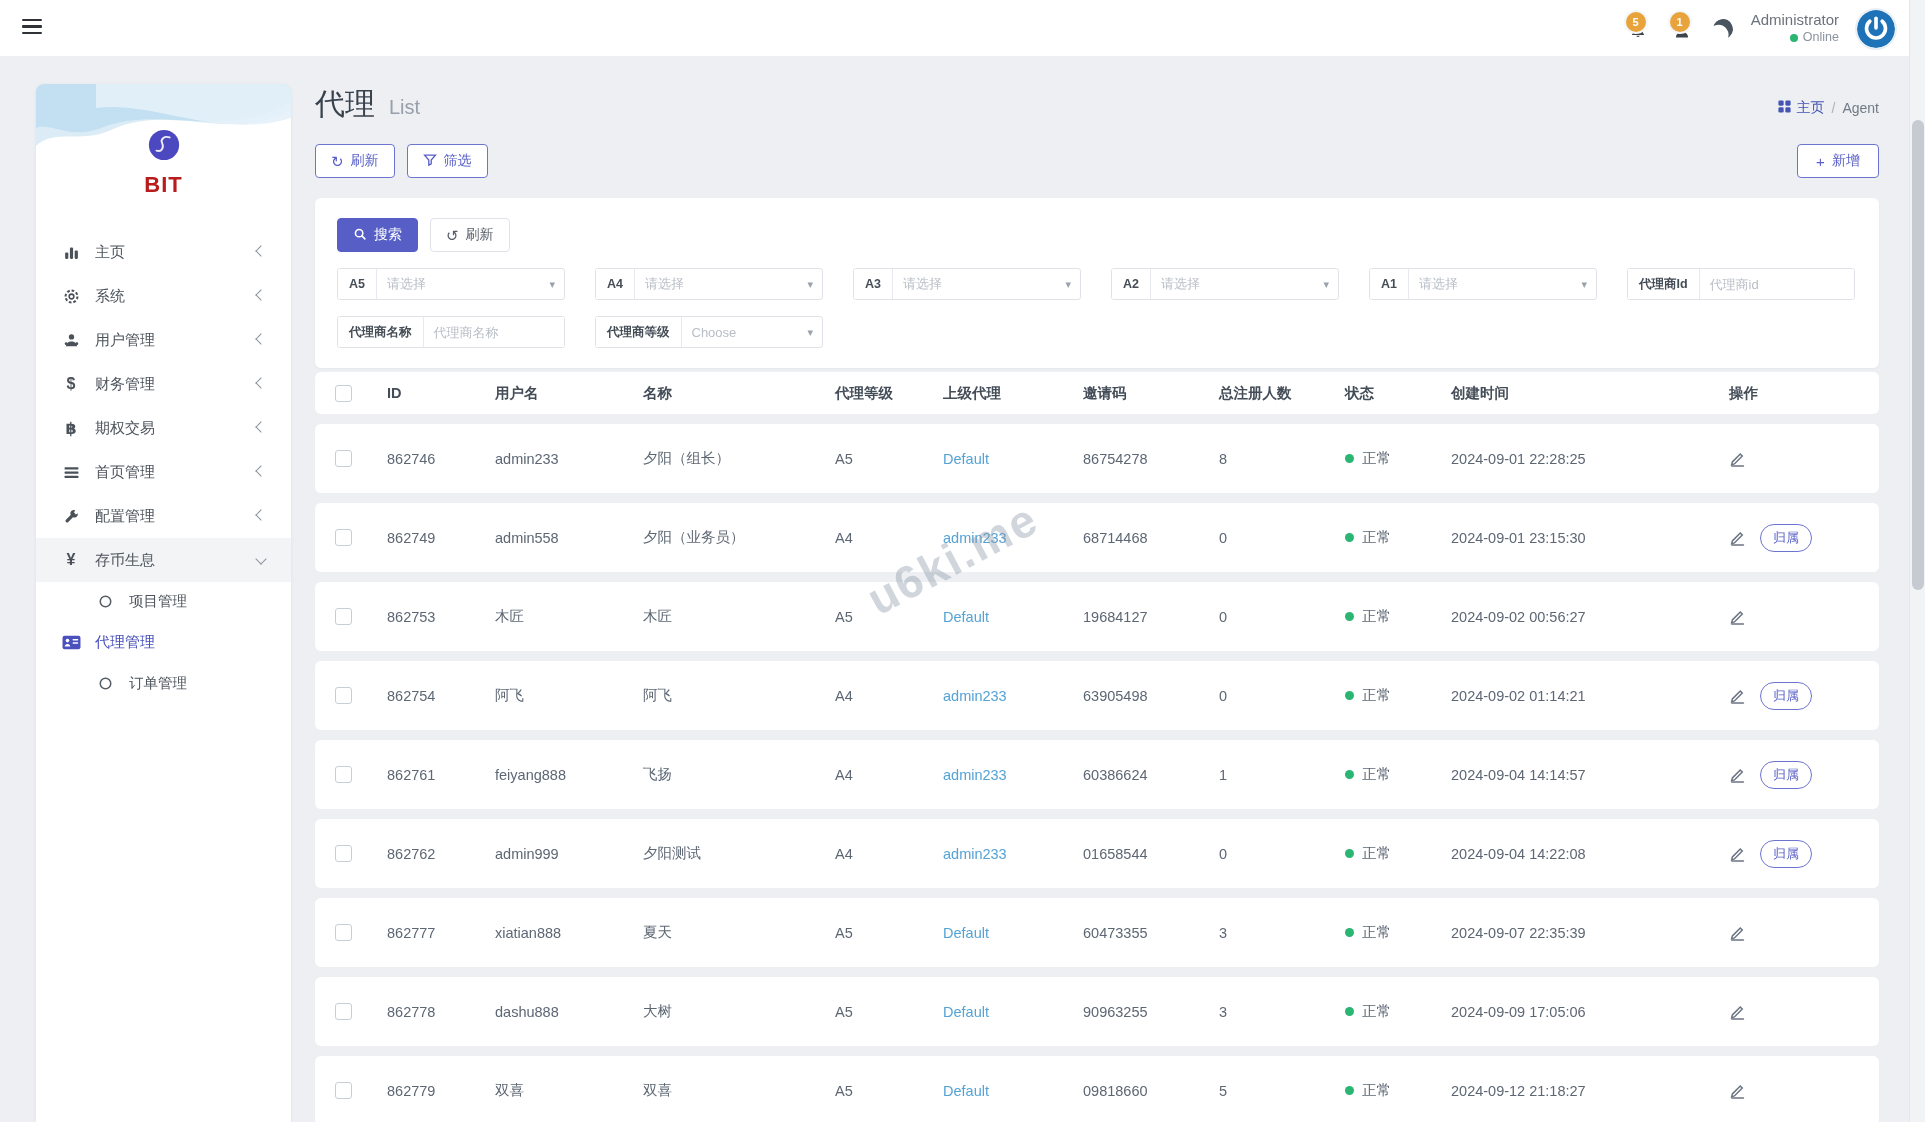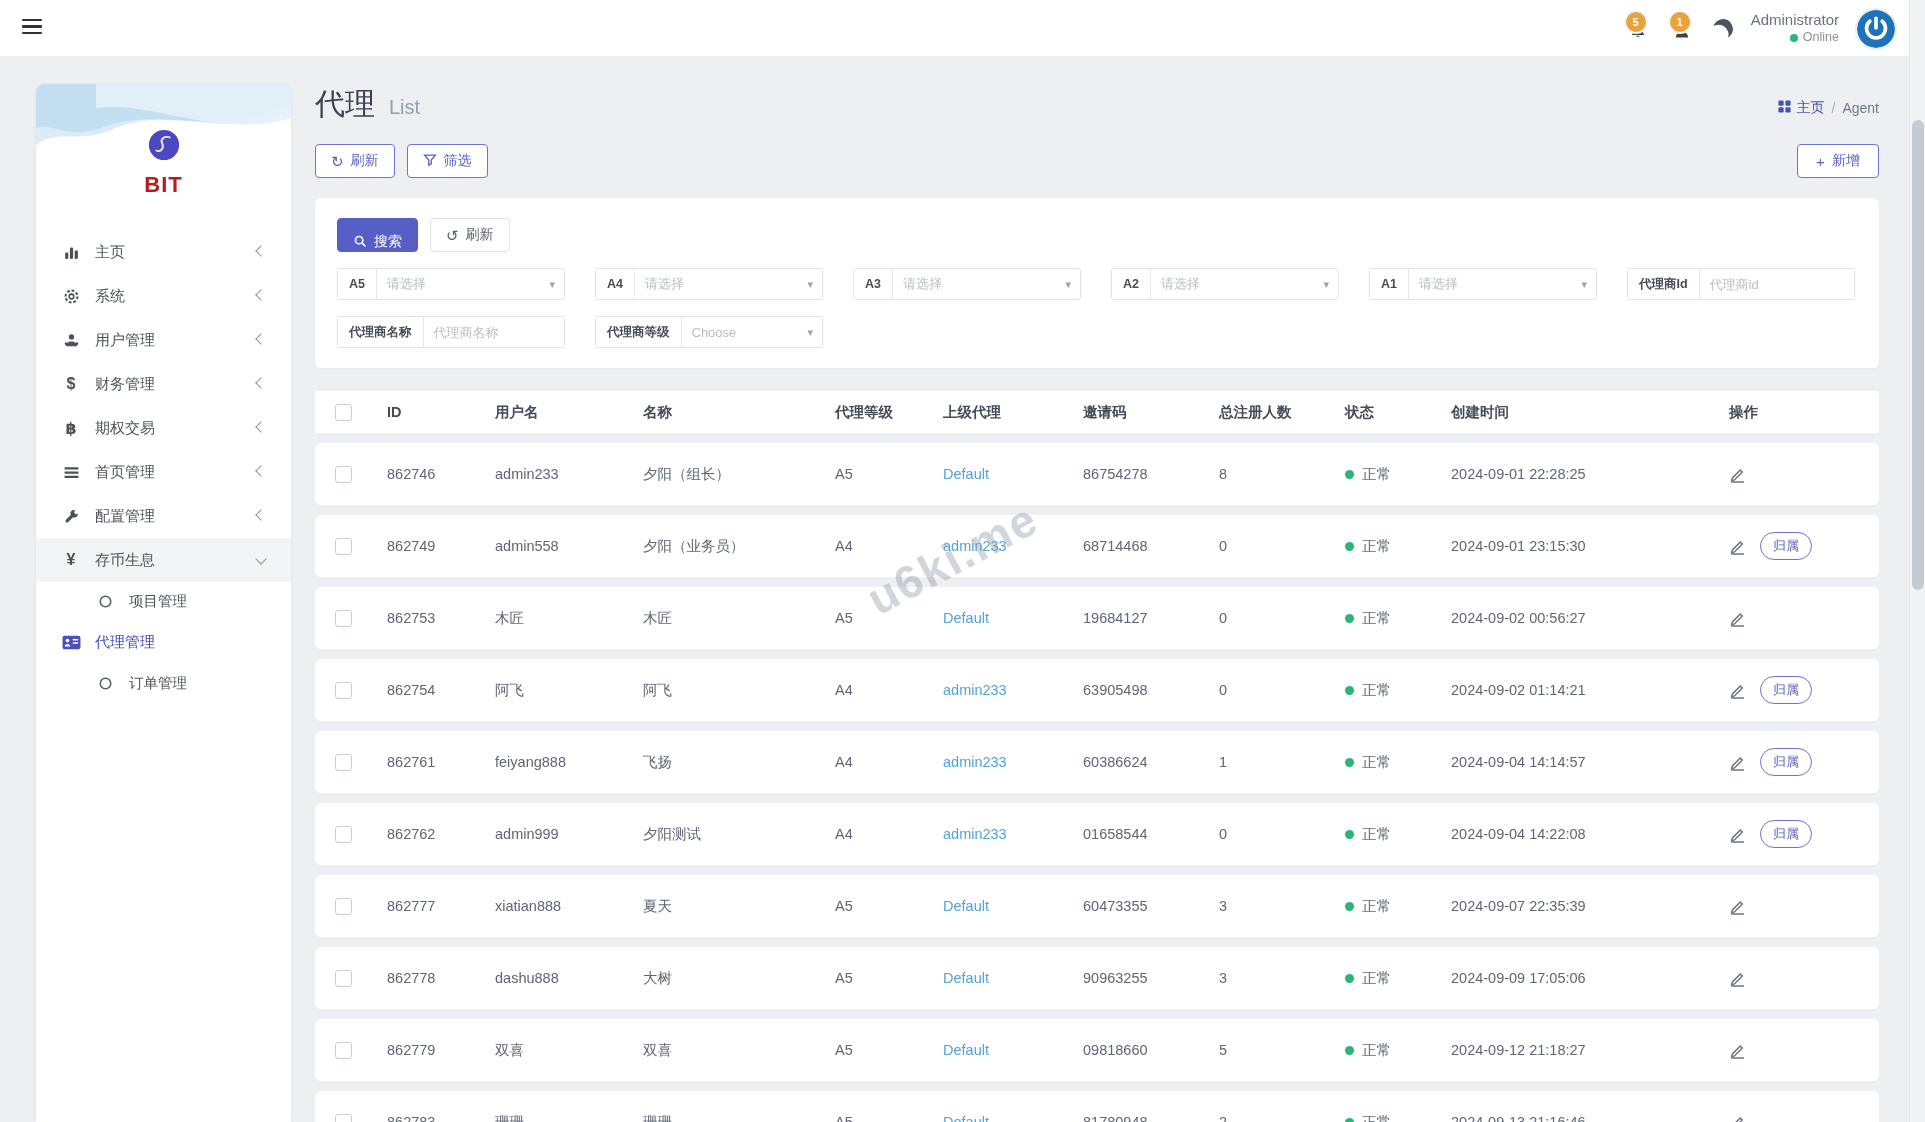--- a/index.html
+++ b/index.html
@@ -41,41 +41,41 @@
   .main { position:absolute; left:315px; top:84px; width:1564px; }
   .title-row { display:flex; align-items:baseline; }
   .page-title { font-size:30px; color:#39424d; font-weight:500; }
   .page-sub { font-size:20px; color:#97a0aa; margin-left:14px; }
   .breadcrumb { margin-left:auto; display:flex; align-items:center; gap:7px; font-size:14px; }
   .breadcrumb .home { color:#4553b4; cursor:pointer; display:flex; align-items:center; gap:5px; }
   .breadcrumb .sep { color:#aab2bb; }
   .breadcrumb .cur { color:#707a86; }
 
   .btn { display:inline-flex; align-items:center; justify-content:center; gap:7px; height:34px; padding:0 15px; border-radius:4px; font-size:14px; cursor:pointer; background:#fff; border:1px solid #6d74cf; color:#575fc7; user-select:none; }
-  .btn.primary { background:#575fc7; border-color:#575fc7; color:#fff;align-items:flex-end; }
+  .btn.primary { background:#575fc7; border-color:#575fc7; color:#fff; }
   .btn.plain { border-color:#dfe3e8; color:#555e68; }
   .btn .g { font-size:15px; line-height:1; }
   .toolbar { margin-top:19px; display:flex; gap:12px; }
   .toolbar .spacer { flex:1; }
 
   
   .filter-card { margin-top:20px; background:#fff; border-radius:6px; padding:20px 22px; box-shadow:0 1px 3px rgba(30,40,60,.04); }
   .filter-actions { display:flex; gap:12px; }
   .filter-fields { margin-top:16px; display:flex; flex-wrap:wrap; gap:16px 30px; }
   .fgroup { display:flex; width:228px; height:32px; border:1px solid #dfe3e8; border-radius:3px; background:#fff; overflow:hidden; }
   .fgroup .flabel { display:flex; align-items:center; padding:0 11px; font-size:12.5px; font-weight:bold; color:#454d56; border-right:1px solid #e6e9ed; white-space:nowrap; background:#fff; }
   .fgroup .fval { flex:1; display:flex; align-items:center; padding:0 10px; font-size:13px; color:#b8bec6; position:relative; cursor:pointer; }
   .fgroup .arrow { position:absolute; right:9px; color:#9aa3ad; font-size:11px; }
   .fgroup input { flex:1; border:none; outline:none; padding:0 10px; font-size:13px; color:#555; width:100%; font-family:inherit; }
   .fgroup input::placeholder { color:#b8bec6; }
 
   
   .tbl-grid { display:grid; grid-template-columns:52px 108px 148px 192px 108px 140px 136px 126px 106px 278px 1fr; align-items:center; padding:0 20px; }
-  .tbl-head { margin-top:23px; height:42px; background:#fff; border-radius:0; font-size:14.5px; font-weight:bold; color:#434c57; }
-  .trow { height:62px; margin-top:10px; background:#fff; border-radius:6px; font-size:14.5px; color:#5d6774; }
+  .tbl-head { margin-top:4px; height:42px; background:#fff; border-radius:6px; font-size:14.5px; font-weight:bold; color:#434c57; }
+  .trow { height:69px; margin-top:10px; background:#fff; border-radius:6px; font-size:14.5px; color:#5d6774; }
   .cbx { width:17px; height:17px; border:1.5px solid #c8ced6; border-radius:3px; background:#fff; cursor:pointer; }
   .link { color:#54a3d5; cursor:pointer; }
   .status-cell { display:flex; align-items:center; gap:8px; }
   .status-dot { width:9px; height:9px; border-radius:50%; background:#2ab573; }
   .actions-cell { display:flex; align-items:center; gap:14px; }
   .edit-btn { cursor:pointer; display:inline-flex; }
   .assign-btn { height:28px; padding:0 12px; display:inline-flex; align-items:center; border:1px solid #6d74cf; border-radius:14px; color:#575fc7; font-size:13px; background:#fff; cursor:pointer; }
 
   
   .watermark { position:absolute; left:852px; top:500px; width:320px; z-index:6; pointer-events:none; transform:rotate(-28deg); font-size:46px; font-weight:bold; color:rgba(135,147,163,.38); letter-spacing:2px; }

